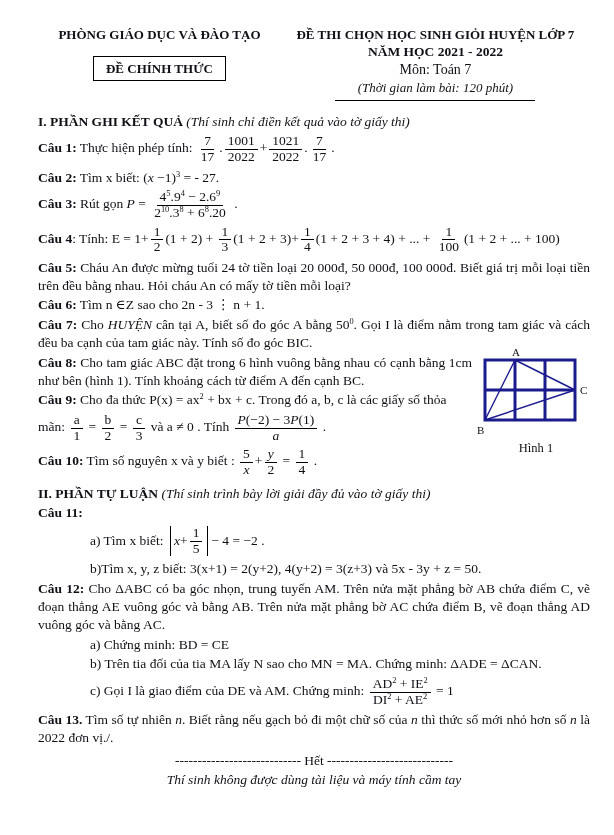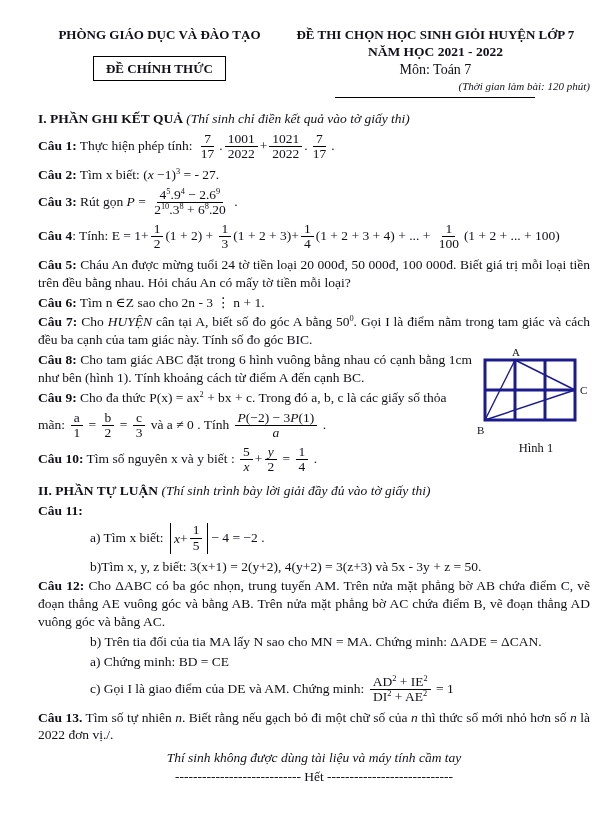--- a/index.html
+++ b/index.html
@@ -13,21 +13,21 @@
   
   .hdr{display:flex;width:100%;}
   .hdr-left{width:44%;text-align:center;}
   .hdr-right{width:56%;text-align:center;}
   .hl1{font-weight:bold;font-size:13px;}
   .hl2{font-weight:bold;font-size:13px;text-decoration:underline;}
   .hbox{display:inline-block;margin-top:13px;padding:3px 12px;border:1.6px solid #000;font-weight:bold;font-size:13px;}
   .hr1{font-weight:bold;font-size:13px;}
   .hr2{font-weight:bold;font-size:13.5px;}
   .hr3{font-size:14px;}
-  .hr4{font-style:italic;font-size:11px;text-align:right;}
+  .hr4{font-style:italic;font-size:13px;}
   .hrule{width:200px;border-bottom:1.5px solid #000;margin:3px auto 0 auto;}
   
   .content{margin-top:12px;}
   .para{margin:2px 0;}
   .sec{margin-top:7px;}
   .just{text-align:justify;}
   .ind{padding-left:52px;}
   .rshort{margin-right:118px;}
   .frow{margin:4px 0;}
   .bold{font-weight:bold;}
@@ -131,22 +131,22 @@
       <div class="para ind frow"><span class="tk">a) Tìm x biết: </span><span class="bars">
           <span class="tk italic">x</span>
           <span class="tk"> + </span>
           <span class="frac">
             <span class="num"><span class="tk">1</span></span>
             <span class="den"><span class="tk">5</span></span>
           </span>
         </span><span class="tk">− 4 = −2 .</span></div>
       <div class="para ind"><span class="tk">b)Tìm x, y, z biết: 3(x+1) = 2(y+2), 4(y+2) = 3(z+3) và 5x - 3y + z = 50.</span></div>
       <div class="para just"><span class="tk bold">Câu 12:</span><span class="tk"> Cho ΔABC có ba góc nhọn, trung tuyến AM. Trên nửa mặt phẳng bờ AB chứa điểm C, vẽ đoạn thẳng AE vuông góc và bằng AB. Trên nửa mặt phẳng bờ AC chứa điểm B, vẽ đoạn thẳng AD vuông góc và bằng AC.</span></div>
+      <div class="para ind"><span class="tk">a) Chứng minh: BD = CE</span></div>
       <div class="para ind"><span class="tk">b) Trên tia đối của tia MA lấy N sao cho MN = MA. Chứng minh: ΔADE = ΔCAN.</span></div>
-      <div class="para ind"><span class="tk">a) Chứng minh: BD = CE</span></div>
       <div class="para ind frow"><span class="tk">c) Gọi I là giao điểm của DE và AM. Chứng minh: </span><span class="frac">
           <span class="num"><span class="tk">AD</span><span class="sup">2</span><span class="tk"> + IE</span><span class="sup">2</span></span>
           <span class="den"><span class="tk">DI</span><span class="sup">2</span><span class="tk"> + AE</span><span class="sup">2</span></span>
         </span><span class="tk"> = 1</span></div>
       <div class="para just"><span class="tk bold">Câu 13.</span><span class="tk"> Tìm số tự nhiên </span><span class="tk italic">n</span><span class="tk">. Biết rằng nếu gạch bỏ đi một chữ số của </span><span class="tk italic">n</span><span class="tk"> thì thức số mới nhỏ hơn số </span><span class="tk italic">n</span><span class="tk"> là 2022 đơn vị./.</span></div>
     </div>
 
   <div class="fig">
     <svg width="126" height="96" viewBox="0 0 126 96">
       <g stroke="#1b1b8e" stroke-width="3" fill="none">
@@ -163,17 +163,17 @@
       <g font-size="11" fill="#101018" font-family="Liberation Serif, DejaVu Serif, serif">
         <text x="39" y="10">A</text>
         <text x="4" y="88">B</text>
         <text x="107" y="48">C</text>
       </g>
     </svg>
     <div class="figcap">Hình 1</div>
   </div>
 
   <div class="footer">
+    <div class="fline">---------------------------- Hết ----------------------------</div>
     <div class="fline fitalic">Thí sinh không được dùng tài liệu và máy tính cầm tay</div>
-    <div class="fline">---------------------------- Hết ----------------------------</div>
   </div>
 
 </div>
 
 </body></html>

